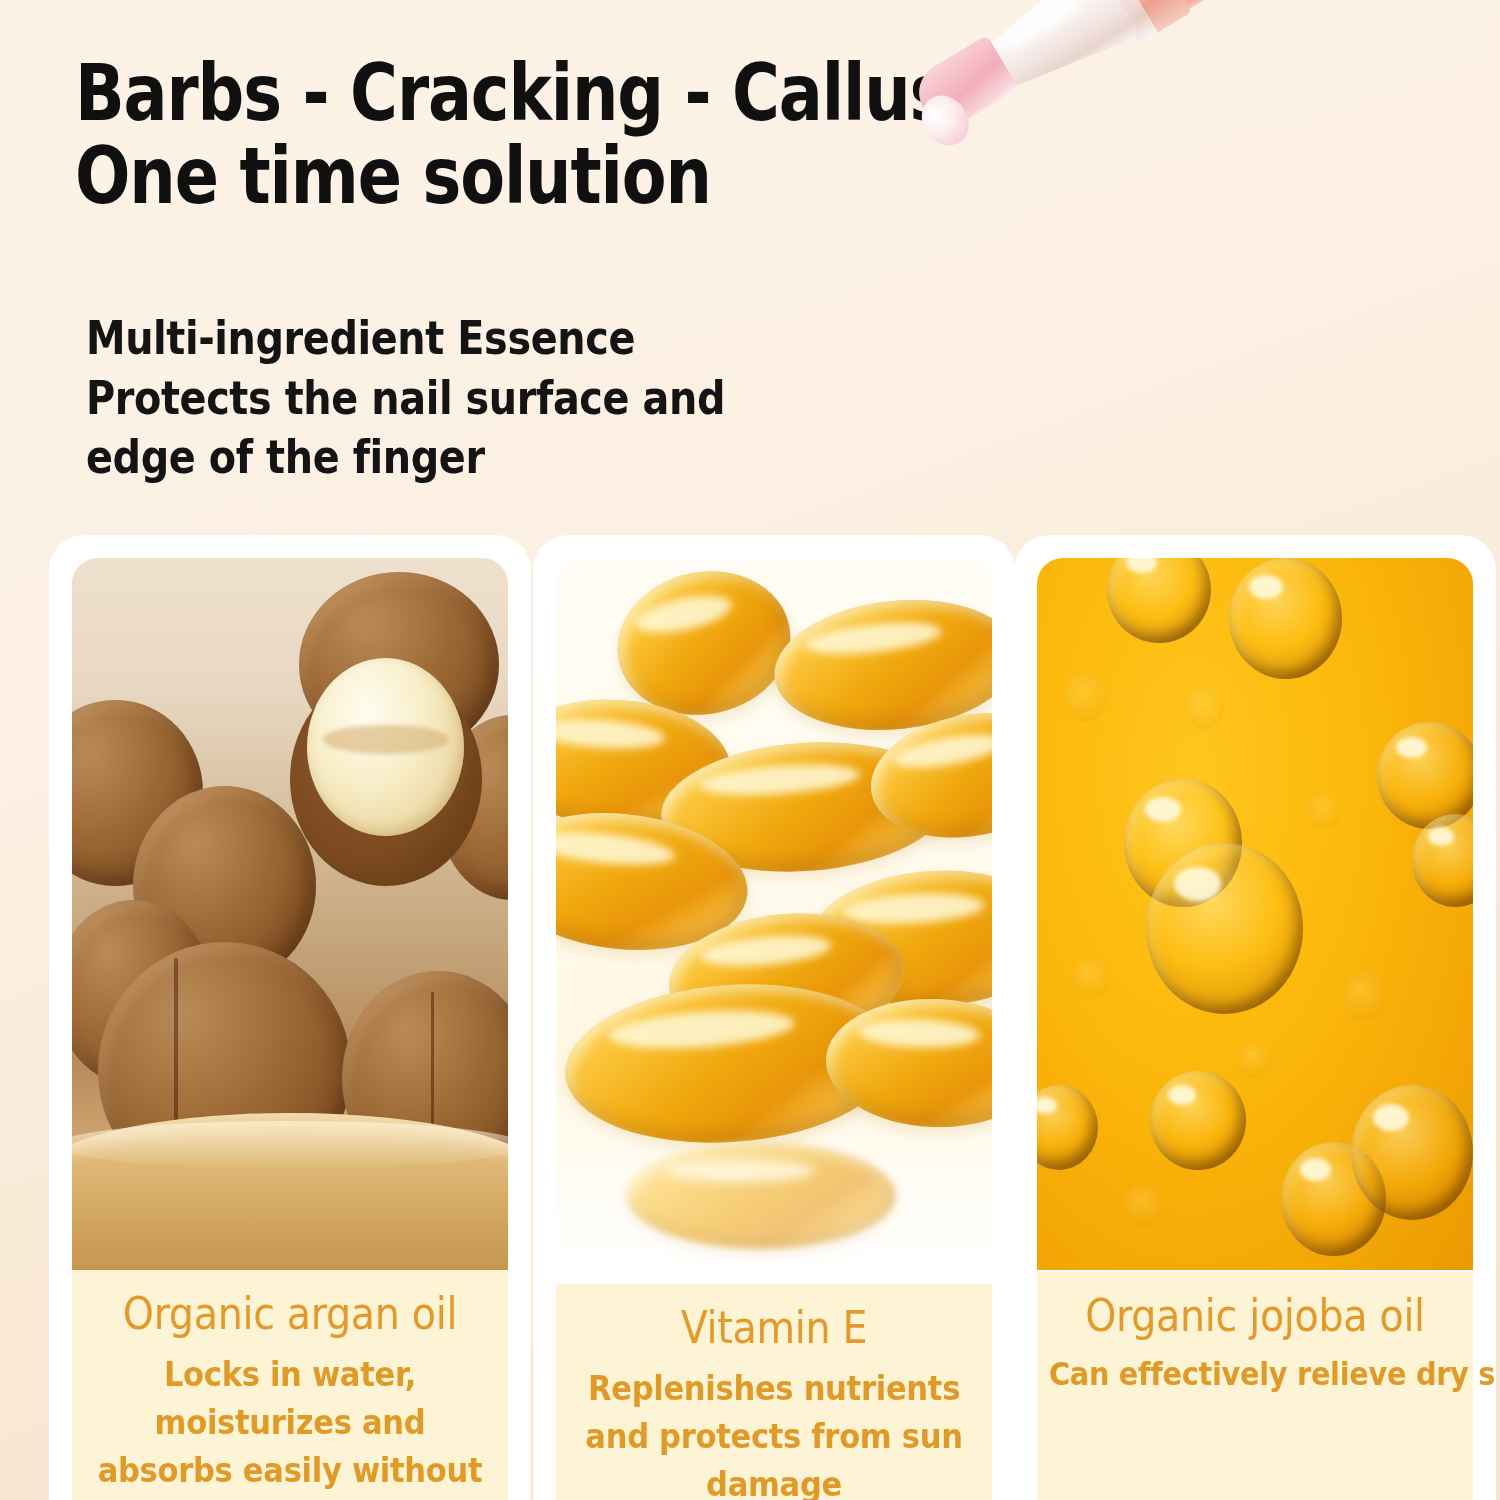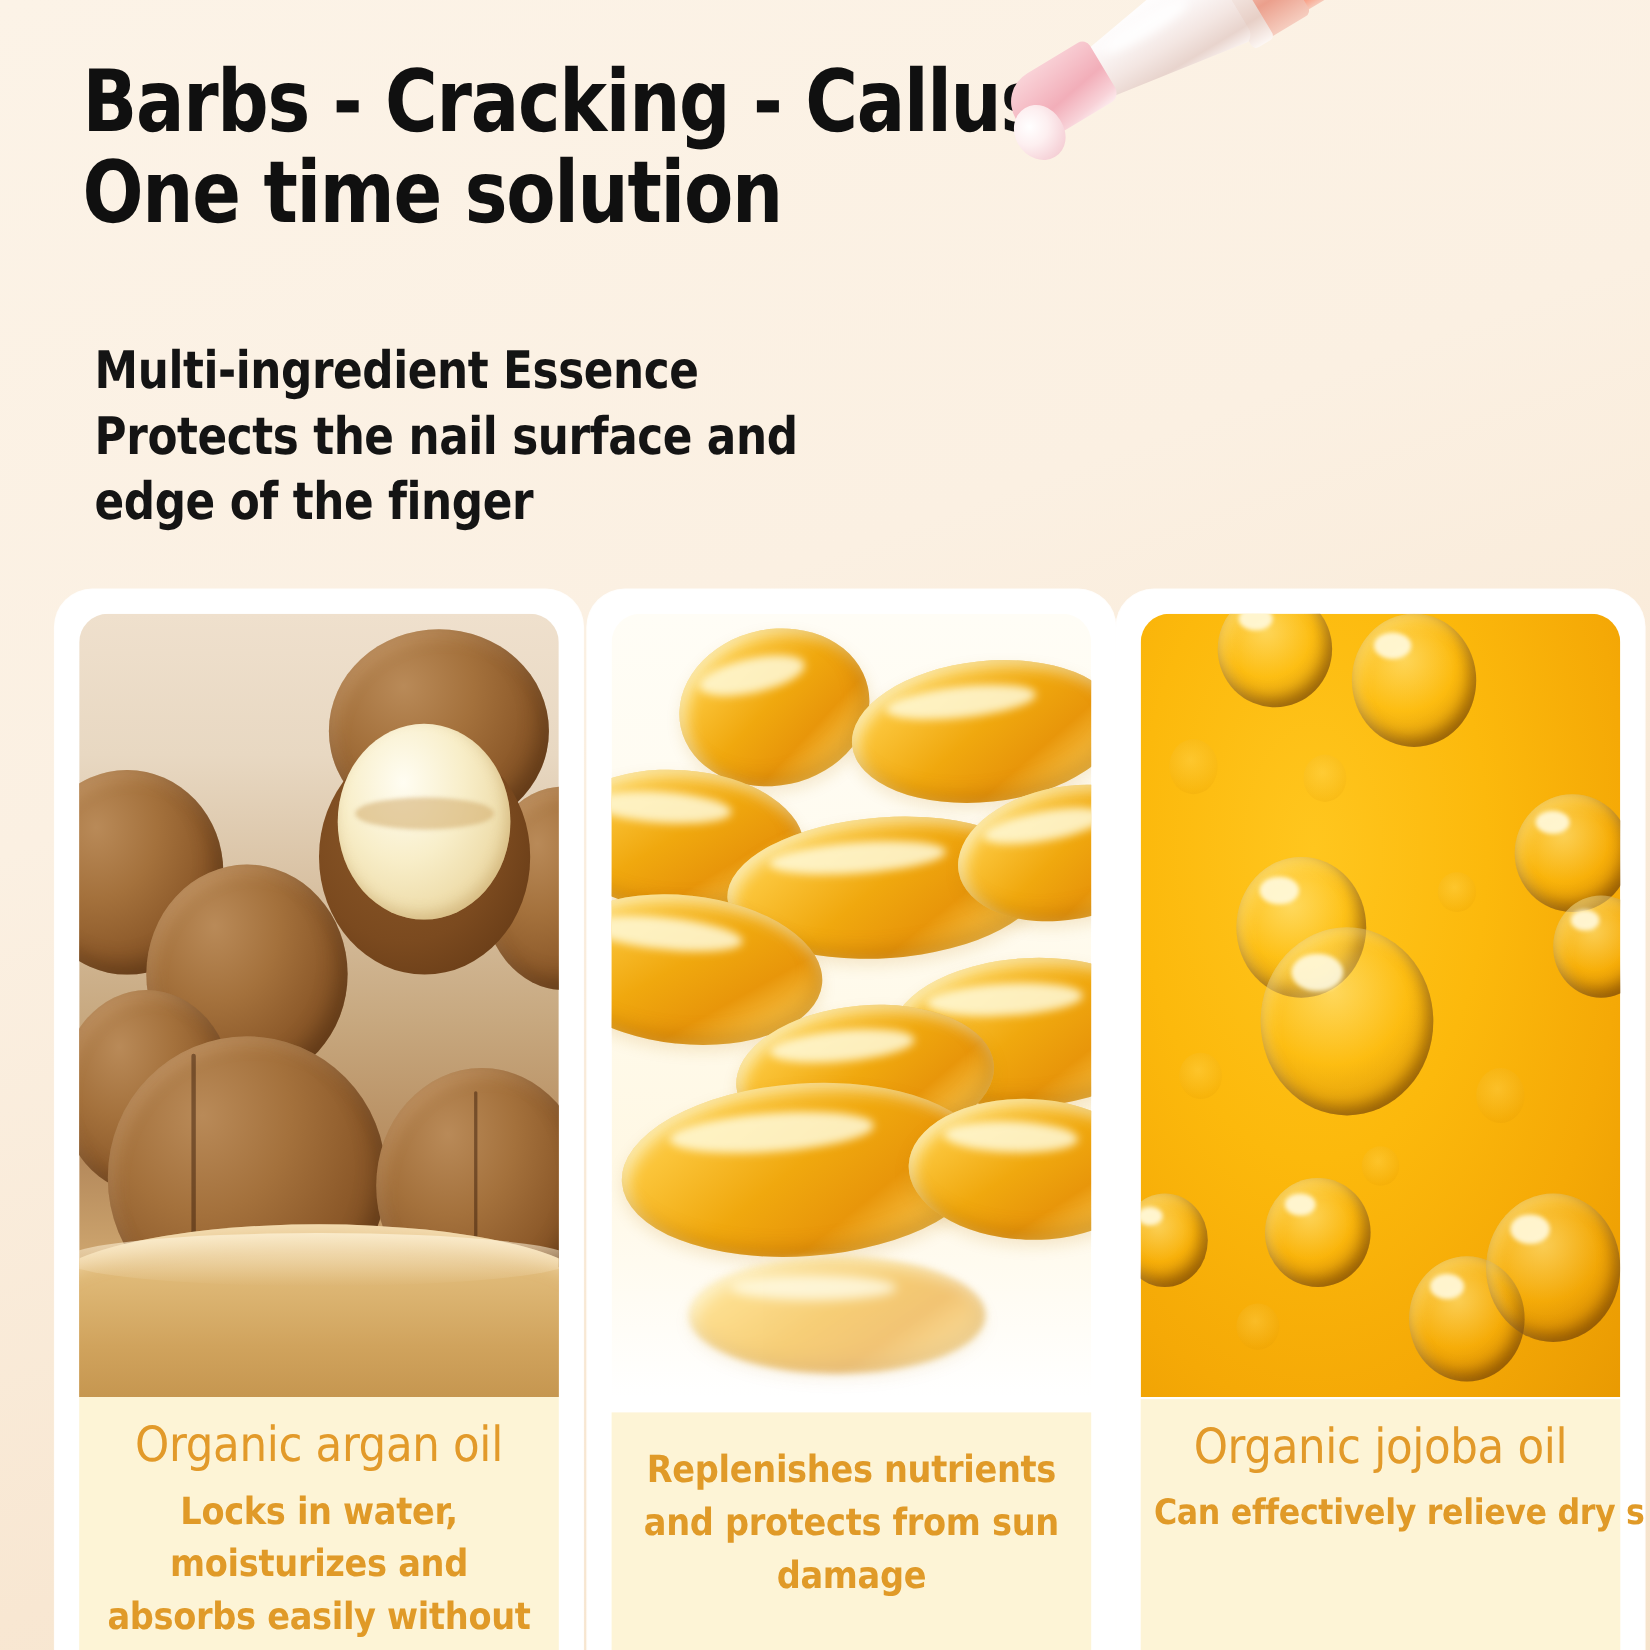--- a/index.html
+++ b/index.html
@@ -255,20 +255,21 @@
         <div class="cap" style="left:72%;top:22%;width:46%;height:17%;transform:rotate(-10deg);"></div>
         <div class="cap" style="left:-14%;top:36%;width:58%;height:19%;transform:rotate(6deg);"></div>
         <div class="cap" style="left:58%;top:44%;width:58%;height:19%;transform:rotate(-3deg);"></div>
         <div class="cap" style="left:26%;top:50%;width:54%;height:18%;transform:rotate(-5deg);"></div>
         <div class="cap" style="left:2%;top:60%;width:76%;height:22%;transform:rotate(-4deg);"></div>
         <div class="cap" style="left:62%;top:62%;width:50%;height:18%;transform:rotate(2deg);"></div>
         <div class="cap" style="left:16%;top:82%;width:62%;height:15%;opacity:.55;filter:blur(3px);"></div>
       </div>
     </div>
     <div class="card-caption">
+      <div class="ingredient-title">Vitamin E</div>
       <div class="ingredient-desc">Replenishes nutrients and protects from sun damage</div>
     </div>
   </div>
 
   <div class="card card-3">
     <div class="card-photo">
       <div class="photo-oil">
         <div class="bub" style="left:16%;top:-3%;width:24%;height:15%;"></div>
         <div class="bub" style="left:44%;top:0%;width:26%;height:17%;"></div>
         <div class="bub" style="left:78%;top:23%;width:24%;height:15%;"></div>

